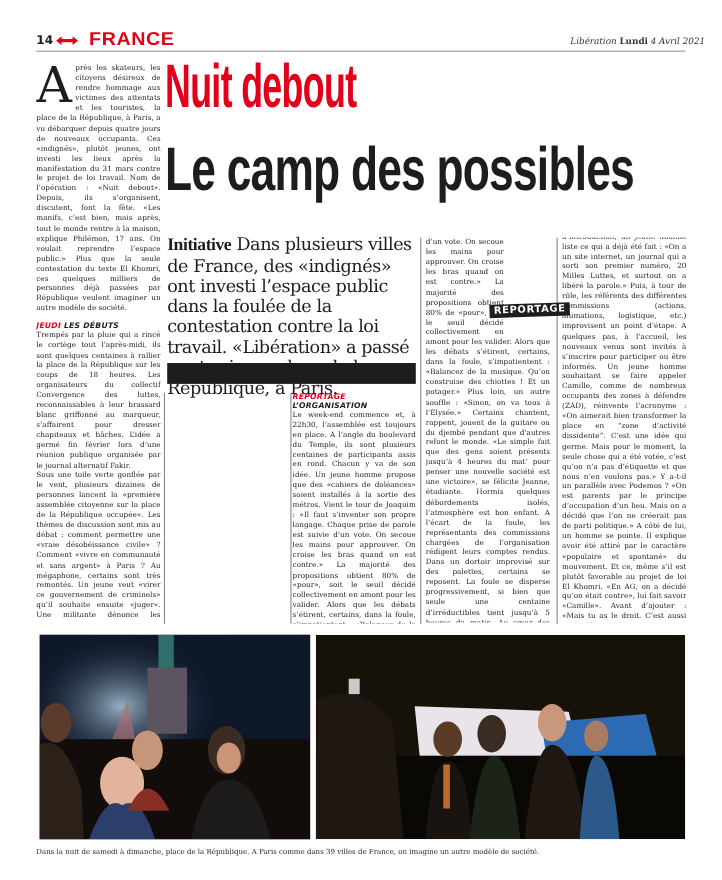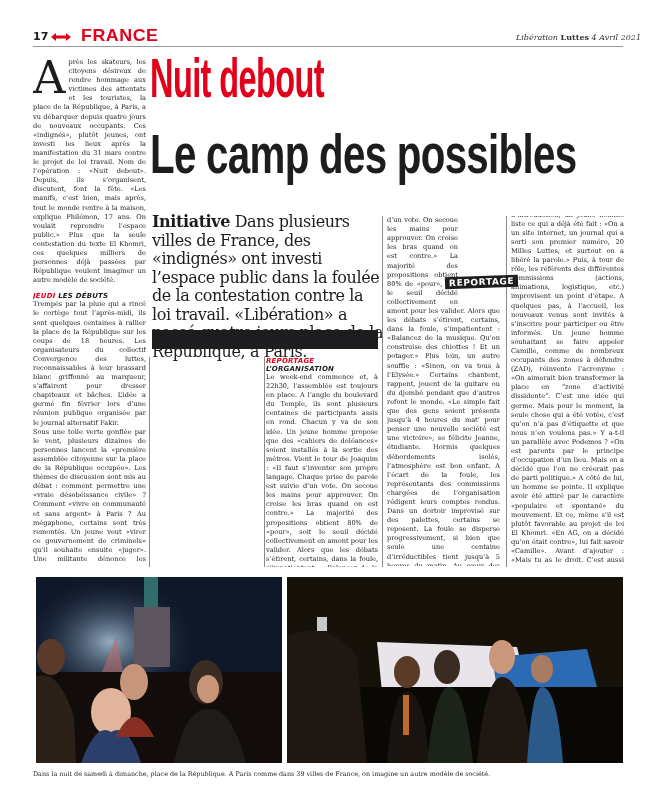--- a/index.html
+++ b/index.html
@@ -24,45 +24,45 @@
   .c2 { left: 152px; top: 357px; width: 112px; height: 210px; overflow: hidden; }
   .c3 { left: 266px; top: 357px; width: 112px; height: 210px; overflow: hidden; }
   .c4 { left: 387px; top: 216px; width: 113px; height: 350px; overflow: hidden; }
   .c5 { left: 511px; top: 216px; width: 113px; height: 350px; overflow: hidden; }
   .vrule { position: absolute; width: 1px; background: #888; }
 
   .head-red { position: absolute; left: 150px; top: 52px; font: bold 56px/52px "Liberation Sans", sans-serif; color: #e2001a; transform: scaleX(0.58); transform-origin: left; white-space: nowrap; letter-spacing: -1px; }
   .head-black { position: absolute; left: 150px; top: 128px; font: bold 56px/52px "Liberation Sans", sans-serif; color: #1d1d1f; transform: scaleX(0.72); transform-origin: left; white-space: nowrap; letter-spacing: -1px; }
 
   .chapeau { position: absolute; left: 152px; top: 213px; width: 232px; font: 16px/18.5px "DejaVu Serif", serif; color: #1d1d1f; letter-spacing: -0.4px; }
-  .chapeau b { font-weight: bold; }
+  .chapeau b { font-weight: bold; font-family: Liberation Serif, serif; }
   .black-bar { position: absolute; left: 152px; top: 330px; width: 226px; height: 19px; background: #1d1d1f; }
 
   .reportage { position: absolute; left: 445px; top: 276px; background: #1d1d1f; color: #fff; font: bold 9px "DejaVu Sans", sans-serif; padding: 1px 4px; letter-spacing: 0.6px; transform: rotate(-2deg); }
 
   .float-c4 { float: right; width: 42px; height: 40px; }
 
   .photo { position: absolute; top: 577px; height: 186px; overflow: hidden; }
   .photo-left { left: 36px; width: 246px; background: radial-gradient(ellipse at 45% 25%, #3a5d8a 0%, #1b2a48 35%, #0d1220 70%); }
   .photo-right2 { left: 287px; width: 336px; }
   .caption { position: absolute; left: 33px; top: 770px; font: 6.4px "DejaVu Serif", serif; color: #1d1d1f; white-space: nowrap; }
 </style>
 </head>
 <body>
 
 <div class="hdr">
-  <span class="pageno">17</span>
+  <span class="pageno">14</span>
   <svg class="rubric-icon" viewBox="0 0 20 8">
     <polygon points="0,4 5,0 5,2.5 15,2.5 15,0 20,4 15,8 15,5.5 5,5.5 5,8" fill="#e2001a"></polygon>
   </svg>
   <span class="rubric">FRANCE</span>
 </div>
 <div class="masthead">
   <span>Libération</span>
-  <b>Luttes</b>
+  <b>Lundi</b>
   <span>4 Avril 2021</span>
 </div>
 <div class="hdr-rule"></div>
 
 <div class="head-red">Nuit debout</div>
 <div class="head-black">Le camp des possibles</div>
 
 <div class="chapeau">
   <b>Initiative</b>
   <span>Dans plusieurs villes de France, des «indignés» ont investi l’espace public dans la foulée de la contestation contre la loi travail. «Libération» a passé quatre jours place de la République, à Paris.</span>

